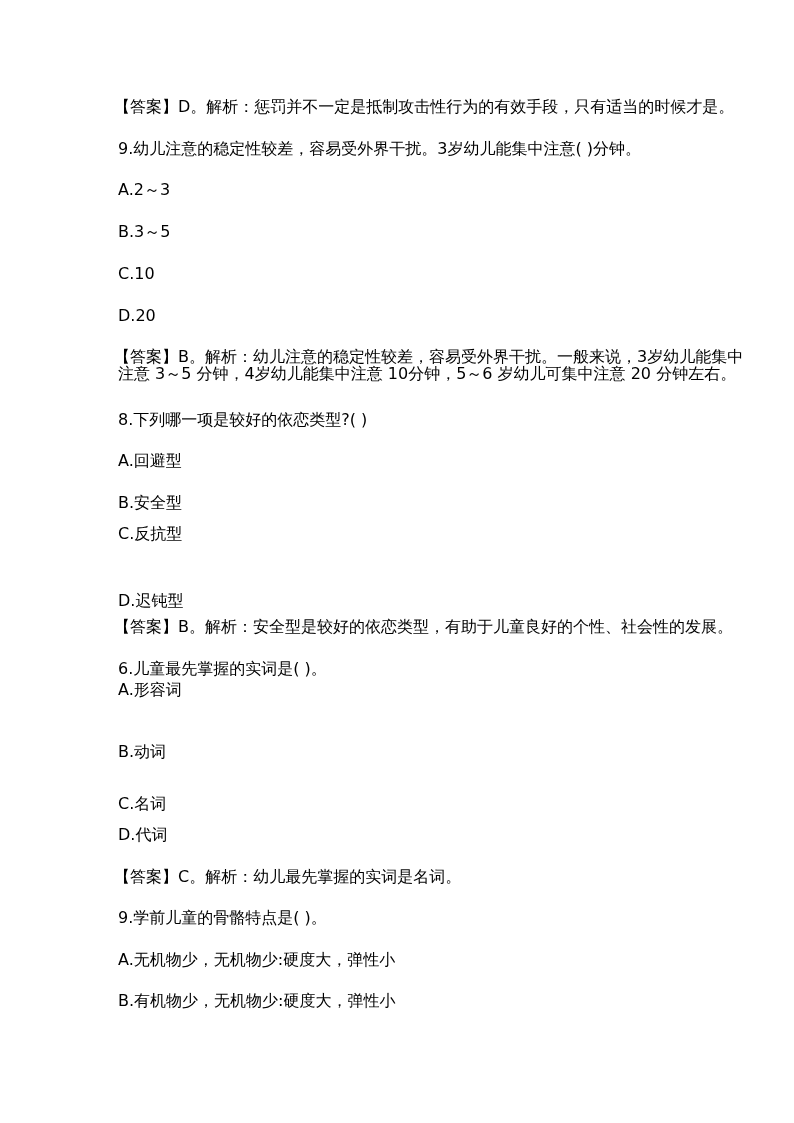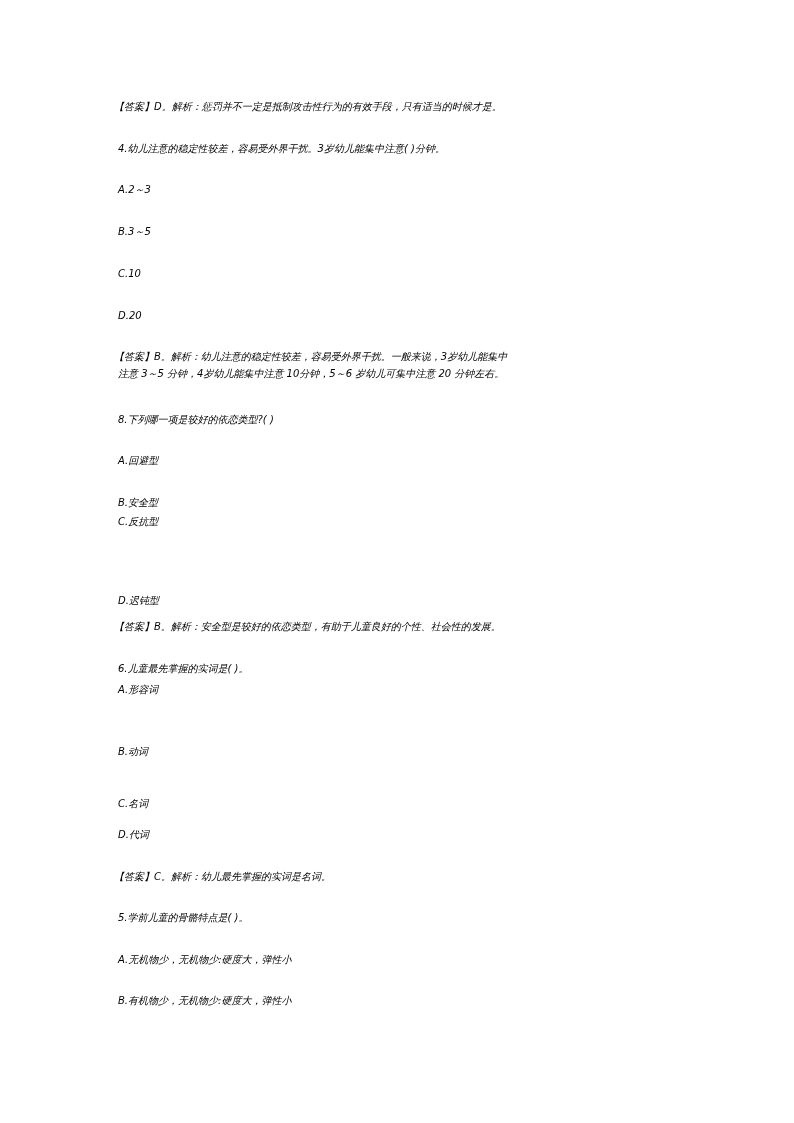--- a/index.html
+++ b/index.html
@@ -1,41 +1,41 @@
 <!DOCTYPE html>
 <html><head>
 <meta charset="utf-8">
 <style>
   html, body { margin: 0; padding: 0; background: #ffffff; }
   body { width: 794px; height: 1123px; position: relative; overflow: hidden;
          font-family: "DejaVu Sans", sans-serif; color: #000; }
-  .line { position: absolute; left: 118px; font-size: 10px; line-height: 20px;
-          white-space: nowrap; letter-spacing: 0px; font-style: italic; }
+  .line { position: absolute; left: 118px; font-size: 16px; line-height: 20px;
+          white-space: nowrap; letter-spacing: 0px; }
   .ans-tag { margin-left: -4px; }
 </style>
 </head>
 <body>
 
 <div>
   <div class="line ans-tag" style="top:97px">【答案】D。解析：惩罚并不一定是抵制攻击性行为的有效手段，只有适当的时候才是。</div>
-  <div class="line" style="top:139px">4.幼儿注意的稳定性较差，容易受外界干扰。3岁幼儿能集中注意( )分钟。</div>
+  <div class="line" style="top:139px">9.幼儿注意的稳定性较差，容易受外界干扰。3岁幼儿能集中注意( )分钟。</div>
   <div class="line" style="top:180px">A.2～3</div>
   <div class="line" style="top:222px">B.3～5</div>
   <div class="line" style="top:264px">C.10</div>
   <div class="line" style="top:306px">D.20</div>
   <div class="line ans-tag" style="top:347px">【答案】B。解析：幼儿注意的稳定性较差，容易受外界干扰。一般来说，3岁幼儿能集中</div>
   <div class="line" style="top:364px">注意 3～5 分钟，4岁幼儿能集中注意 10分钟，5～6 岁幼儿可集中注意 20 分钟左右。</div>
   <div class="line" style="top:410px">8.下列哪一项是较好的依恋类型?( )</div>
   <div class="line" style="top:451px">A.回避型</div>
   <div class="line" style="top:493px">B.安全型</div>
-  <div class="line" style="top:512px">C.反抗型</div>
+  <div class="line" style="top:524px">C.反抗型</div>
   <div class="line" style="top:591px">D.迟钝型</div>
   <div class="line ans-tag" style="top:617px">【答案】B。解析：安全型是较好的依恋类型，有助于儿童良好的个性、社会性的发展。</div>
   <div class="line" style="top:659px">6.儿童最先掌握的实词是( )。</div>
   <div class="line" style="top:680px">A.形容词</div>
   <div class="line" style="top:742px">B.动词</div>
   <div class="line" style="top:794px">C.名词</div>
   <div class="line" style="top:825px">D.代词</div>
   <div class="line ans-tag" style="top:867px">【答案】C。解析：幼儿最先掌握的实词是名词。</div>
-  <div class="line" style="top:908px">5.学前儿童的骨骼特点是( )。</div>
+  <div class="line" style="top:908px">9.学前儿童的骨骼特点是( )。</div>
   <div class="line" style="top:950px">A.无机物少，无机物少:硬度大，弹性小</div>
   <div class="line" style="top:991px">B.有机物少，无机物少:硬度大，弹性小</div>
 </div>
 
 </body></html>

